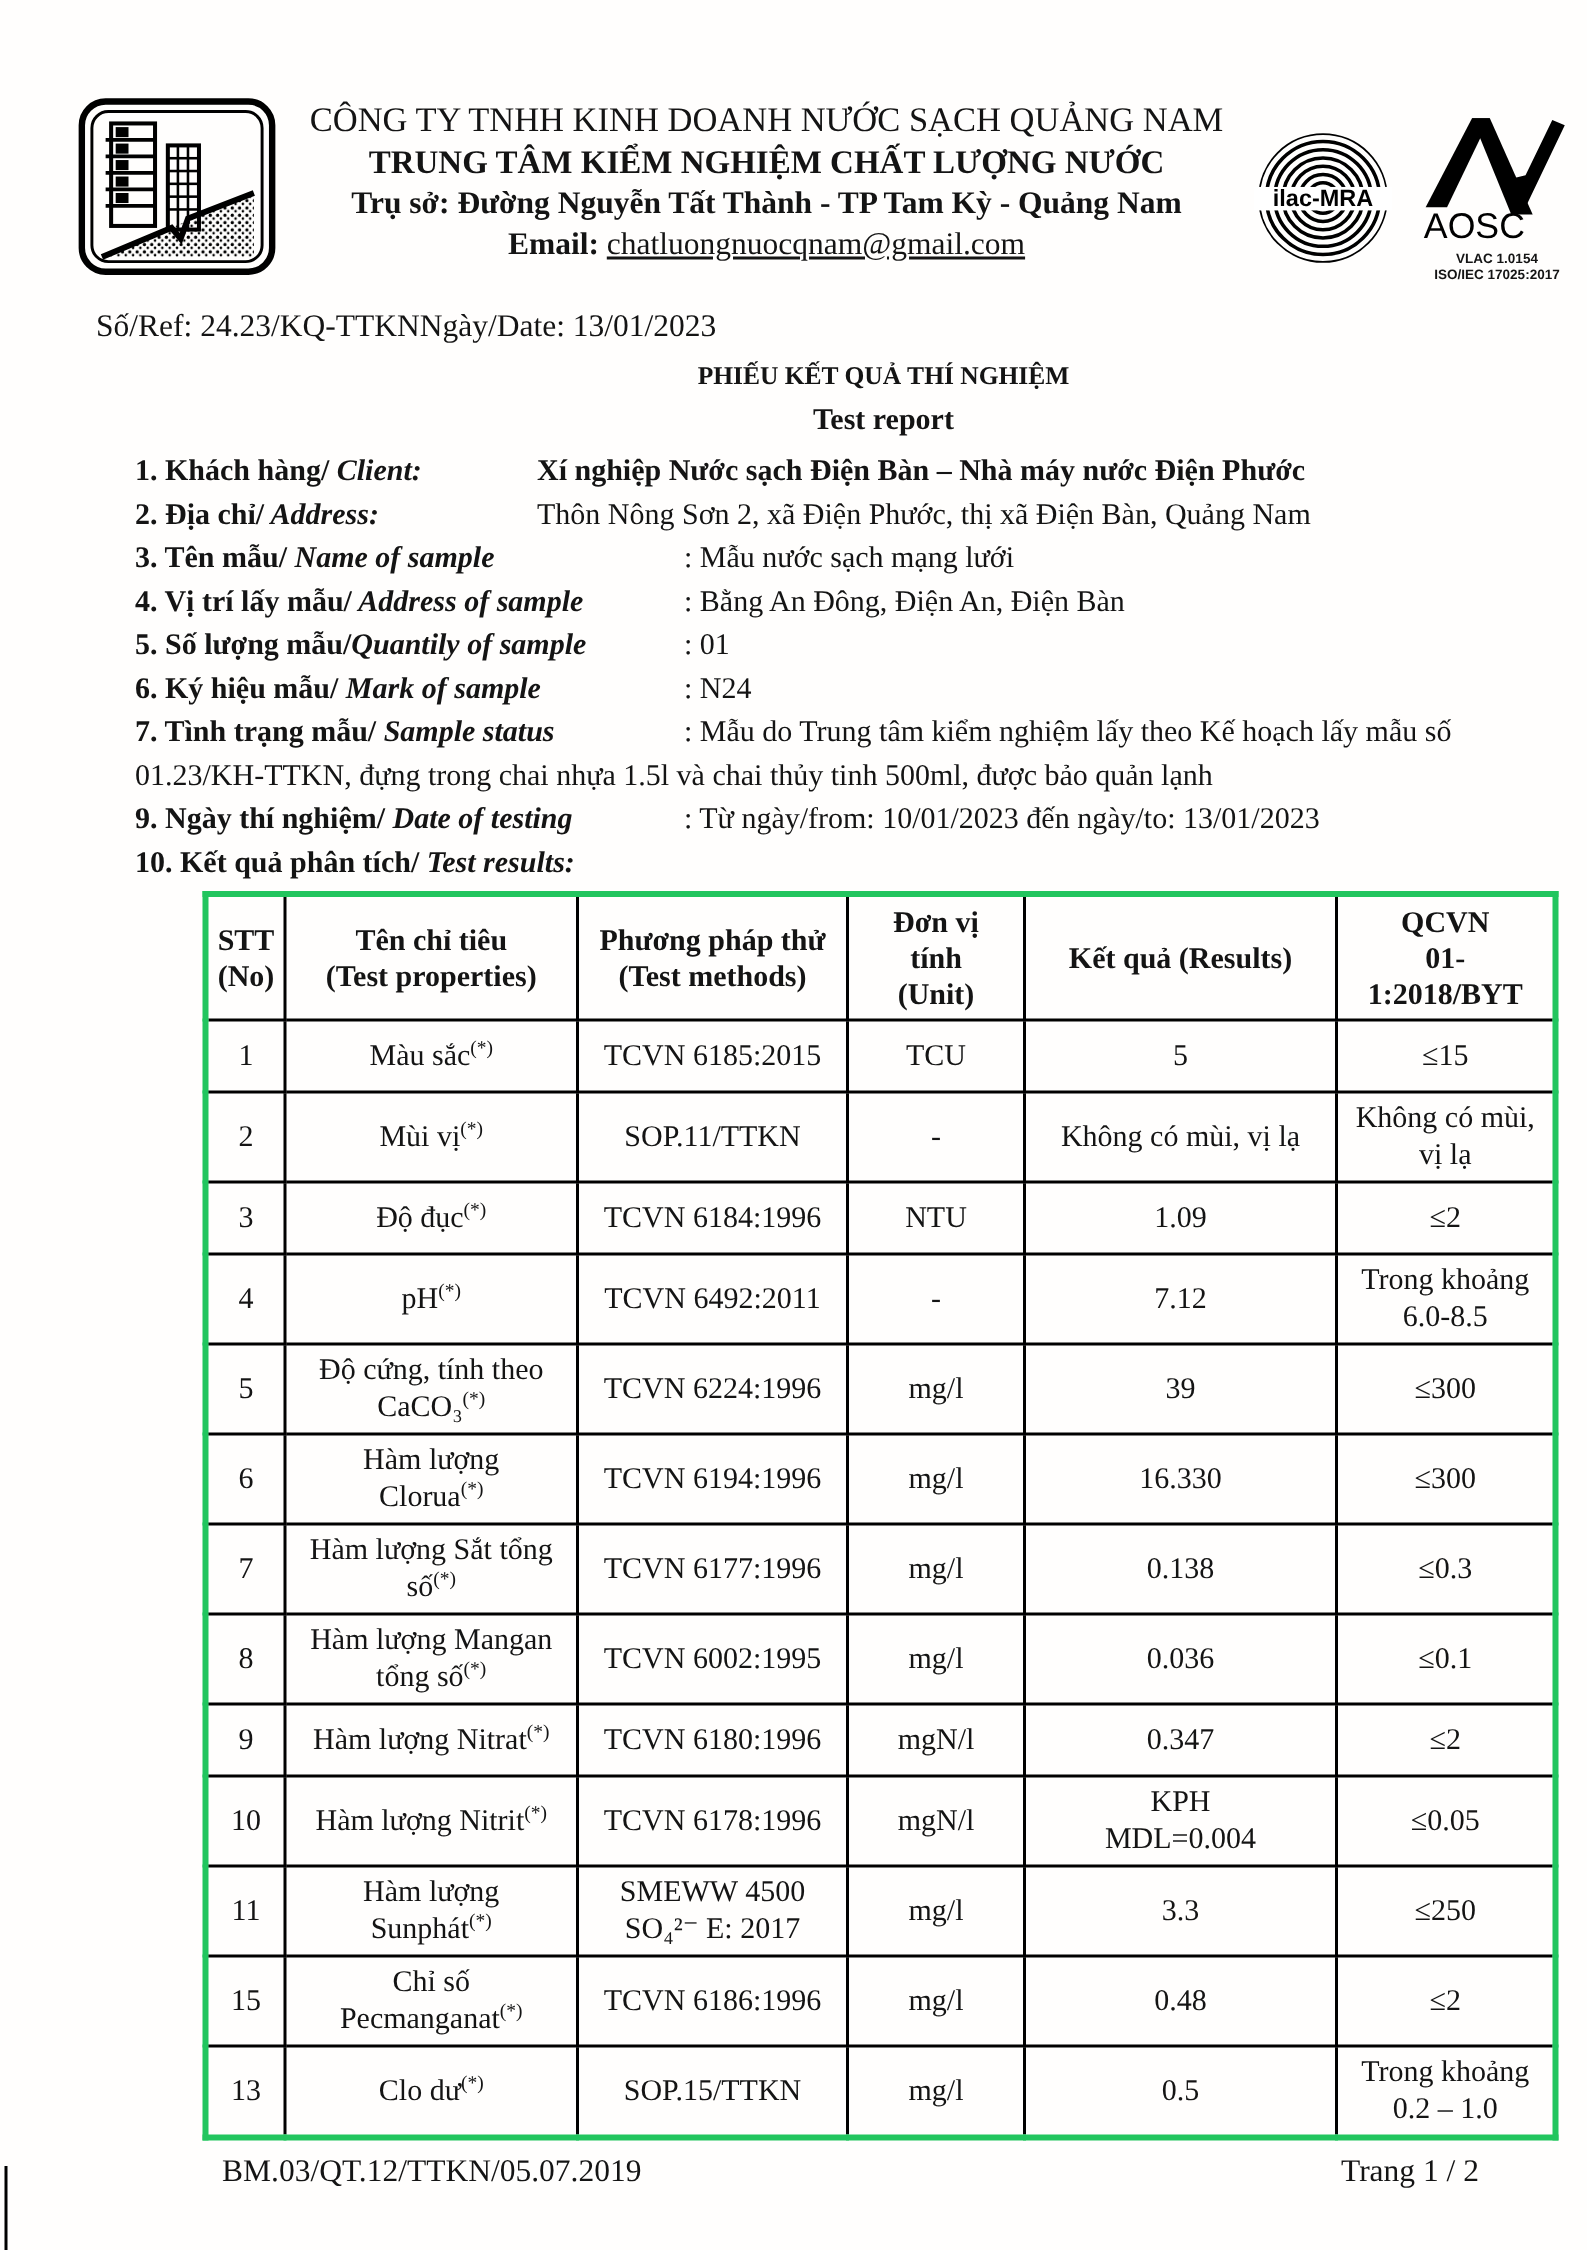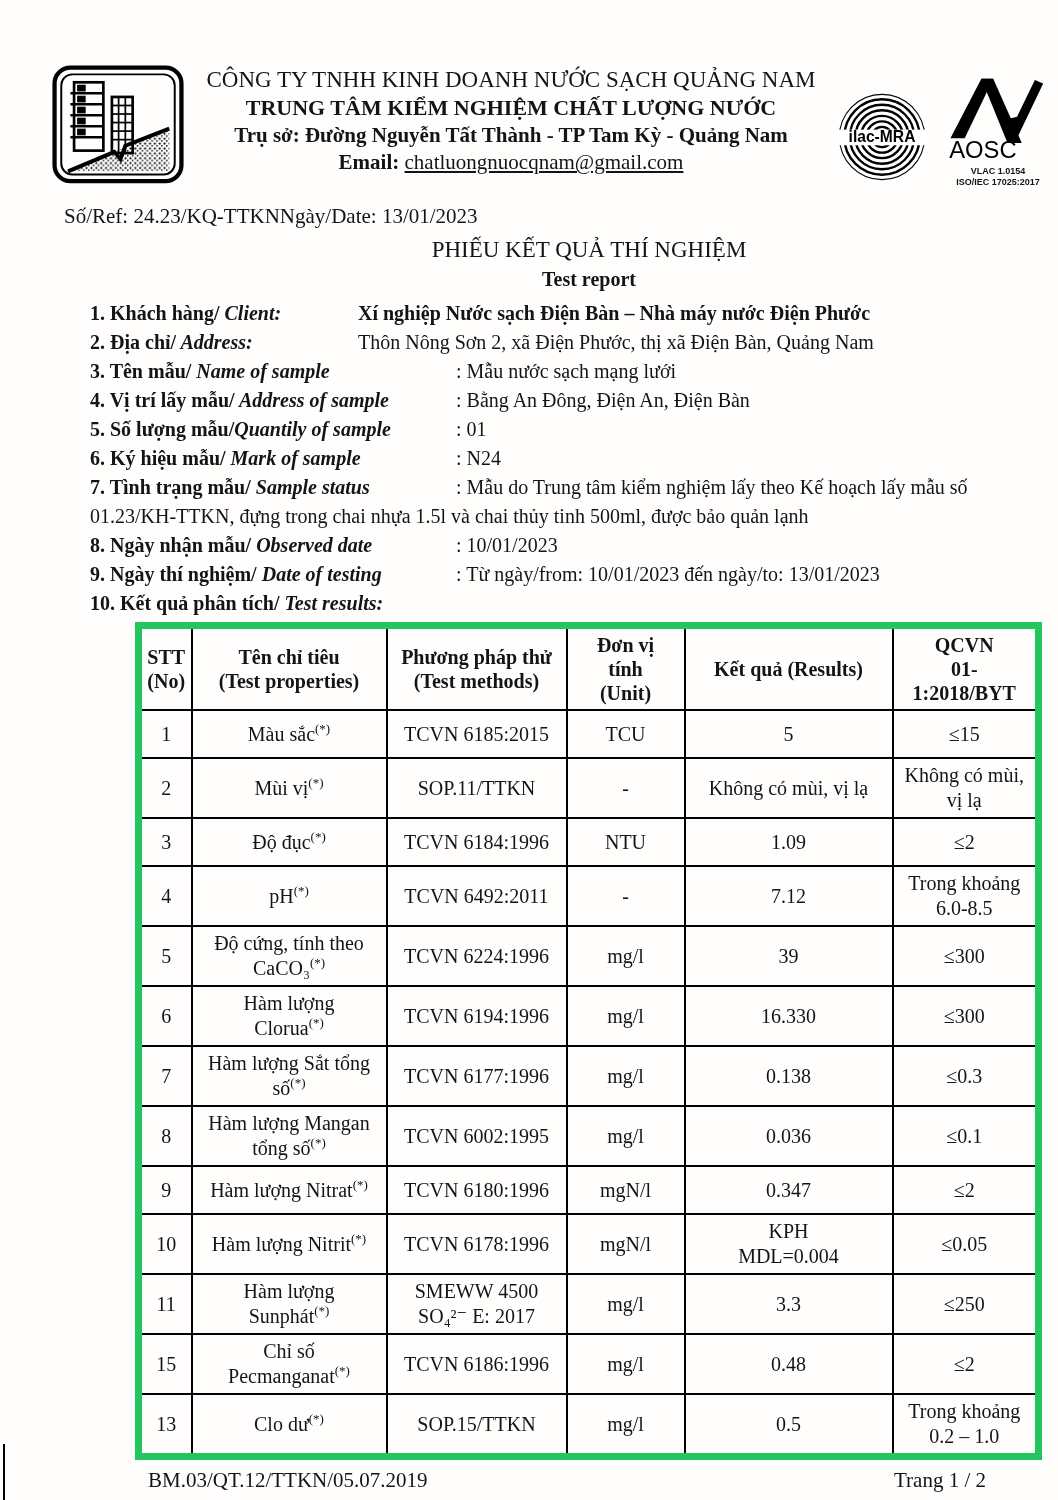--- a/index.html
+++ b/index.html
@@ -8,44 +8,44 @@
     font-family:"Liberation Serif","DejaVu Serif",serif; color:#141414; overflow:hidden;
   }
   
   .header{display:flex; padding:64px 10px 0 50px; align-items:flex-start;}
   .logo-box{width:136px; height:122px; flex:0 0 auto;}
   .hc{flex:1; text-align:center; padding-top:2px;}
   .h1{font-size:23px; line-height:28px; white-space:nowrap;}
   .h2{font-size:22px; line-height:28px; font-weight:bold; white-space:nowrap;}
   .h3,.h4,.h5{font-size:21px; line-height:27px; font-weight:bold; white-space:nowrap;}
   .h5 .email{font-weight:normal; text-decoration:underline;margin-top:44px;}
-  .hlogos{width:212px; flex:0 0 auto; display:flex; gap:20px; padding-top:10px; align-items:flex-end;}
+  .hlogos{width:212px; flex:0 0 auto; display:flex; gap:20px; padding-top:10px; align-items:center;}
   .aosc{width:104px; text-align:center; font-family:"Liberation Sans","DejaVu Sans",sans-serif;}
   .aosc-l1{font-size:9px; font-weight:bold; line-height:11px;}
   .aosc-l2{font-size:9px; font-weight:bold; line-height:11px;}
   
   .ref-row{display:flex; justify-content:flex-start; padding:16px 28px 0 64px; font-size:21px; font-weight:normal;}
   .title-block{padding-left:120px; text-align:center; margin-top:6px;}
-  .title{font-size:23px; font-weight:normal; line-height:30px;}
+  .title{font-size:17px; font-weight:bold; line-height:30px;}
   .subtitle{font-size:20px; font-weight:bold; line-height:28px;}
   
   .info{padding:6px 26px 0 90px; font-size:20px;}
   .info-item{line-height:29px;}
   .lbl{display:inline-block;}
   .w1{min-width:268px;}
   .w2{min-width:366px;}
   .w0{min-width:0;}
   .bld{font-weight:bold;}
   .it{font-style:italic;}
   
   .table-wrap{position:relative; margin:4px 0 0 135px; width:903px;}
   table{border-collapse:collapse; width:903px; table-layout:fixed; font-size:20px;}
   th,td{border:2px solid #000; text-align:center; vertical-align:middle;
         white-space:pre-line; padding:4px 5px; line-height:25px;}
-  table{border:7px solid #22c55e;}
+  table{border:4px solid #22c55e;}
   th{font-weight:bold; line-height:24px;}
   thead tr{height:84px;}
   tbody tr{height:48px;}
   sup{font-size:13px; line-height:0;}
   
   .footer{display:flex; justify-content:space-between; margin:8px 72px 0 148px; font-size:21px;text-align:right;}
   .edge-line{position:absolute; left:3px; bottom:0; width:2px; height:56px; background:#000;}
 </style>
 </head>
 <body>
@@ -141,21 +141,20 @@
   </div>
 
   <div class="info">
       <div class="info-item"><span class="lbl w1"><span class="bld">1. Khách hàng/</span><span class="bld it"> Client:</span></span><span class="val bld">Xí nghiệp Nước sạch Điện Bàn – Nhà máy nước Điện Phước</span></div>
       <div class="info-item"><span class="lbl w1"><span class="bld">2. Địa chỉ/</span><span class="bld it"> Address:</span></span><span class="val">Thôn Nông Sơn 2, xã Điện Phước, thị xã Điện Bàn, Quảng Nam</span></div>
       <div class="info-item"><span class="lbl w2"><span class="bld">3. Tên mẫu/</span><span class="bld it"> Name of sample</span></span><span class="val">: Mẫu nước sạch mạng lưới</span></div>
       <div class="info-item"><span class="lbl w2"><span class="bld">4. Vị trí lấy mẫu/</span><span class="bld it"> Address of sample</span></span><span class="val">: Bằng An Đông, Điện An, Điện Bàn</span></div>
       <div class="info-item"><span class="lbl w2"><span class="bld">5. Số lượng mẫu/</span><span class="bld it">Quantily of sample</span></span><span class="val">: 01</span></div>
       <div class="info-item"><span class="lbl w2"><span class="bld">6. Ký hiệu mẫu/</span><span class="bld it"> Mark of sample</span></span><span class="val">: N24</span></div>
       <div class="info-item"><span class="lbl w2"><span class="bld">7. Tình trạng mẫu/</span><span class="bld it"> Sample status</span></span><span class="val">: Mẫu do Trung tâm kiểm nghiệm lấy theo Kế hoạch lấy mẫu số 01.23/KH-TTKN, đựng trong chai nhựa 1.5l và chai thủy tinh 500ml, được bảo quản lạnh</span></div>
-      <div class="info-item"><span class="lbl w2"><span class="bld">8. Ngày nhận mẫu/</span><span class="bld it"> Observed date</span></span><span class="val">: 10/01/2023</span></div>
       <div class="info-item"><span class="lbl w2"><span class="bld">9. Ngày thí nghiệm/</span><span class="bld it"> Date of testing</span></span><span class="val">: Từ ngày/from: 10/01/2023  đến ngày/to: 13/01/2023</span></div>
       <div class="info-item"><span class="lbl w0"><span class="bld">10. Kết quả phân tích/</span><span class="bld it"> Test results:</span></span><span class="val"></span></div>
     </div>
 
   <div class="table-wrap">
     <table>
       <colgroup>
         <col style="width:53px">
           <col style="width:195px">
           <col style="width:180px">

